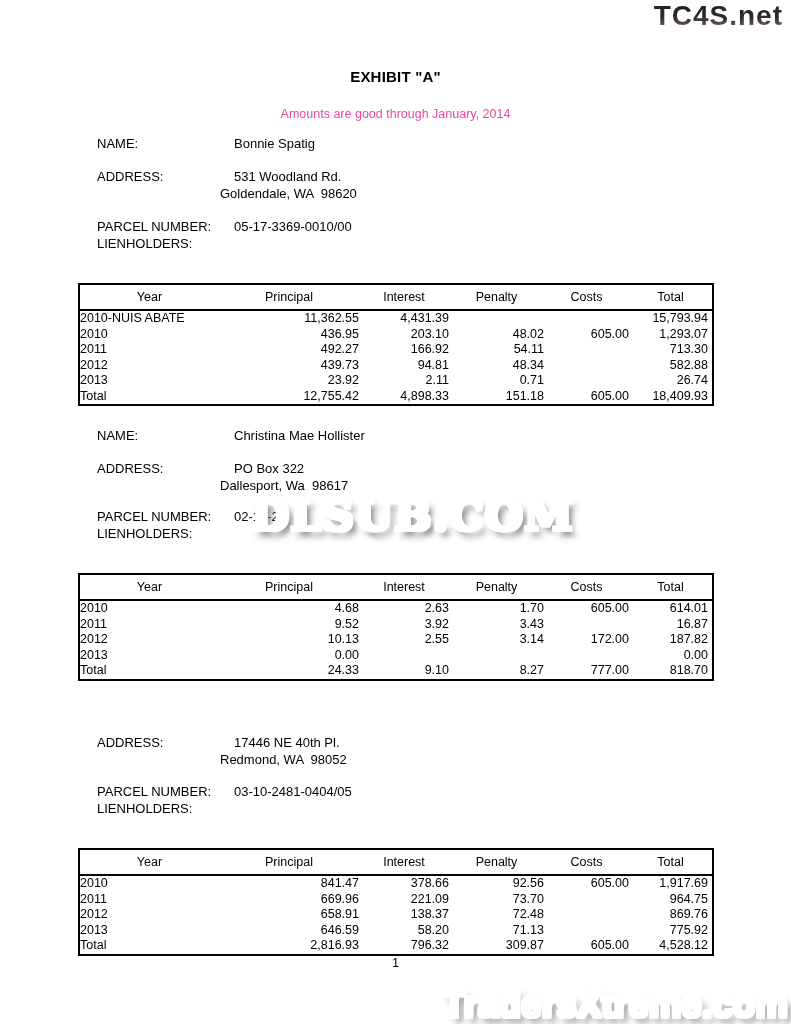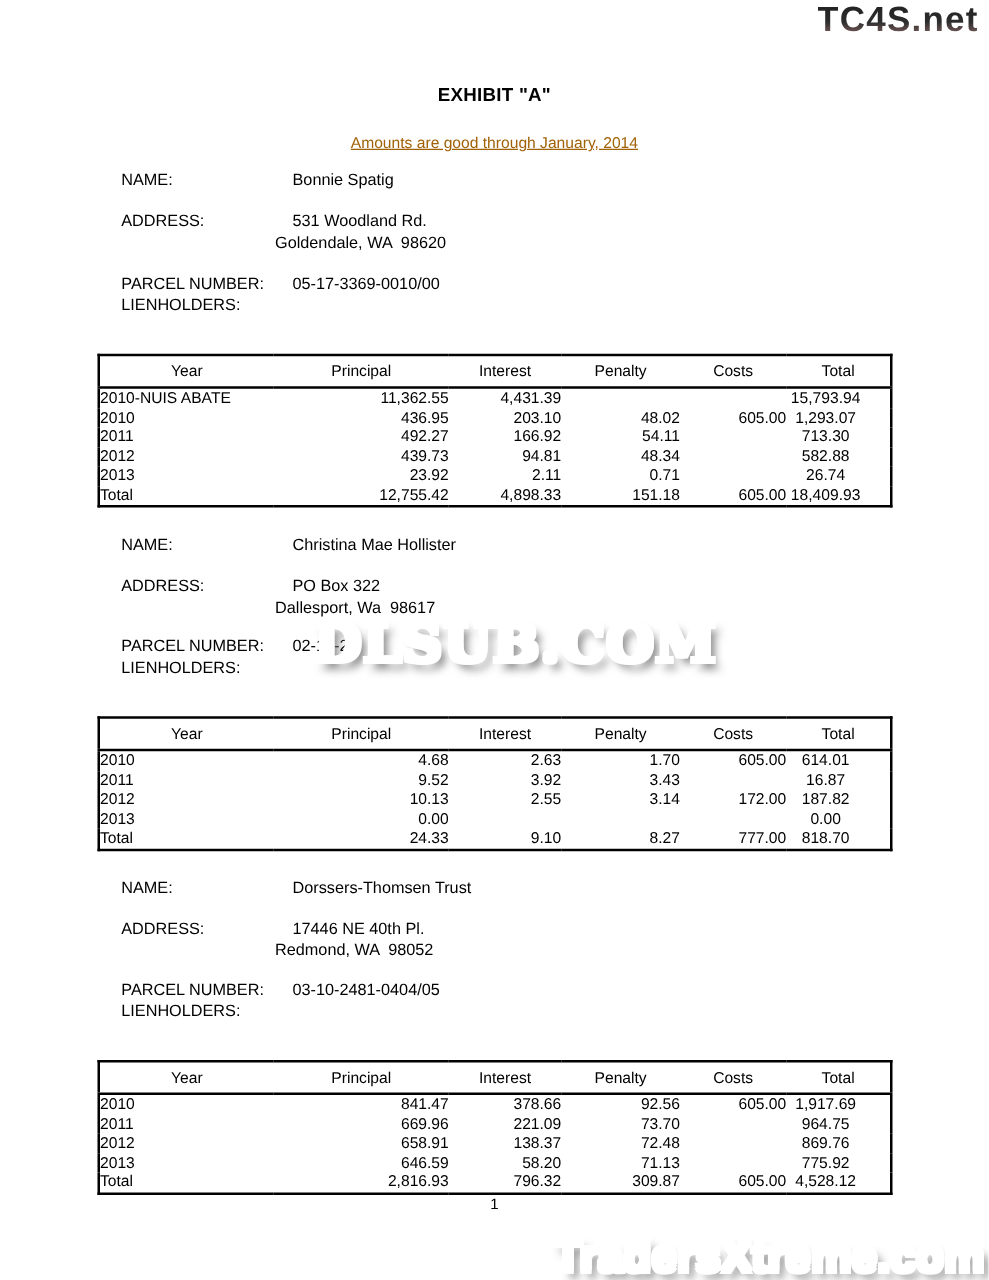--- a/index.html
+++ b/index.html
@@ -22,41 +22,41 @@
   .flabel{display:inline-block;width:137px;}
   .addr2{position:absolute;left:220px;font-size:13px;white-space:pre;text-align:center;}
 
   table.tx{position:absolute;left:78px;width:634px;border-collapse:collapse;table-layout:fixed;
            border:2px solid #000;font-size:12.5px;}
   table.tx th{font-weight:normal;height:16px;line-height:16px;padding:4px;
               border-bottom:2px solid #000;text-align:center;}
   table.tx td{height:15.5px;line-height:15.5px;padding:0;white-space:pre;overflow:hidden;}
   td.cl{text-align:left;padding-left:3px;}
   td.cr{text-align:right;padding-right:2px;}
-  td.cr.last{padding-right:20px;text-align:center;}
+  td.cr.last{padding-right:4px;}
 
   .pagenum{position:absolute;top:956px;left:0;width:791px;text-align:center;font-size:12px;}
 
   .wm-outline{
     text-shadow:-2px -2px 0 #fff,2px -2px 0 #fff,-2px 2px 0 #fff,2px 2px 0 #fff,
                 -2px 0 0 #fff,2px 0 0 #fff,0 -2px 0 #fff,0 2px 0 #fff,
                 5px 6px 7px rgba(110,110,110,.85);}
   .wm-dlsub{position:absolute;left:251px;top:490px;font-family:"DejaVu Serif","Liberation Serif",serif;
             font-weight:bold;font-size:44px;letter-spacing:1px;color:#c41414;transform:scaleY(.95);}
   @supports (-webkit-background-clip: text){
     .wm-dlsub{background:linear-gradient(180deg,#ee3333 0%,#d41414 45%,#990000 100%);
               -webkit-background-clip:text;background-clip:text;color:transparent;}
   }
   .wm-traders{position:absolute;right:3px;top:984px;font-weight:bold;font-size:36px;
               letter-spacing:.5px;color:#c0444a;}
   @supports (-webkit-background-clip: text){
     .wm-traders{background:linear-gradient(180deg,#dd8186 0%,#c24249 45%,#8c1f26 100%);
                 -webkit-background-clip:text;background-clip:text;color:transparent;}
   }
-  .red{color:#a16207;text-decoration:underline;}
+  .red{color:#ec4899;}
 </style>
 </head>
 <body>
 
 <div class="page">
 
   <div class="logo wm-outline-none">TC4S.net</div>
 
   <div class="title">EXHIBIT "A"</div>
   <div class="note red">Amounts are good through January, 2014</div>
@@ -202,21 +202,20 @@
           <td class="cl">Total</td>
           <td class="cr">24.33</td>
           <td class="cr">9.10</td>
           <td class="cr">8.27</td>
           <td class="cr">777.00</td>
           <td class="cr last">818.70</td>
         </tr>
     </tbody>
   </table>
 
-  <div class="frow" style="top:702px"><span class="flabel">NAME:</span><span>Dorssers-Thomsen Trust</span></div>
   <div class="frow" style="top:735px"><span class="flabel">ADDRESS:</span><span>17446 NE 40th Pl.</span></div>
   <div class="addr2" style="top:752px">Redmond, WA  98052</div>
   <div class="frow" style="top:784px"><span class="flabel">PARCEL NUMBER:</span><span>03-10-2481-0404/05</span></div>
   <div class="frow" style="top:801px"><span class="flabel">LIENHOLDERS:</span></div>
 
   <table class="tx" style="top:848px">
     <colgroup>
         <col style="width:140px">
         <col style="width:140px">
         <col style="width:90px">

